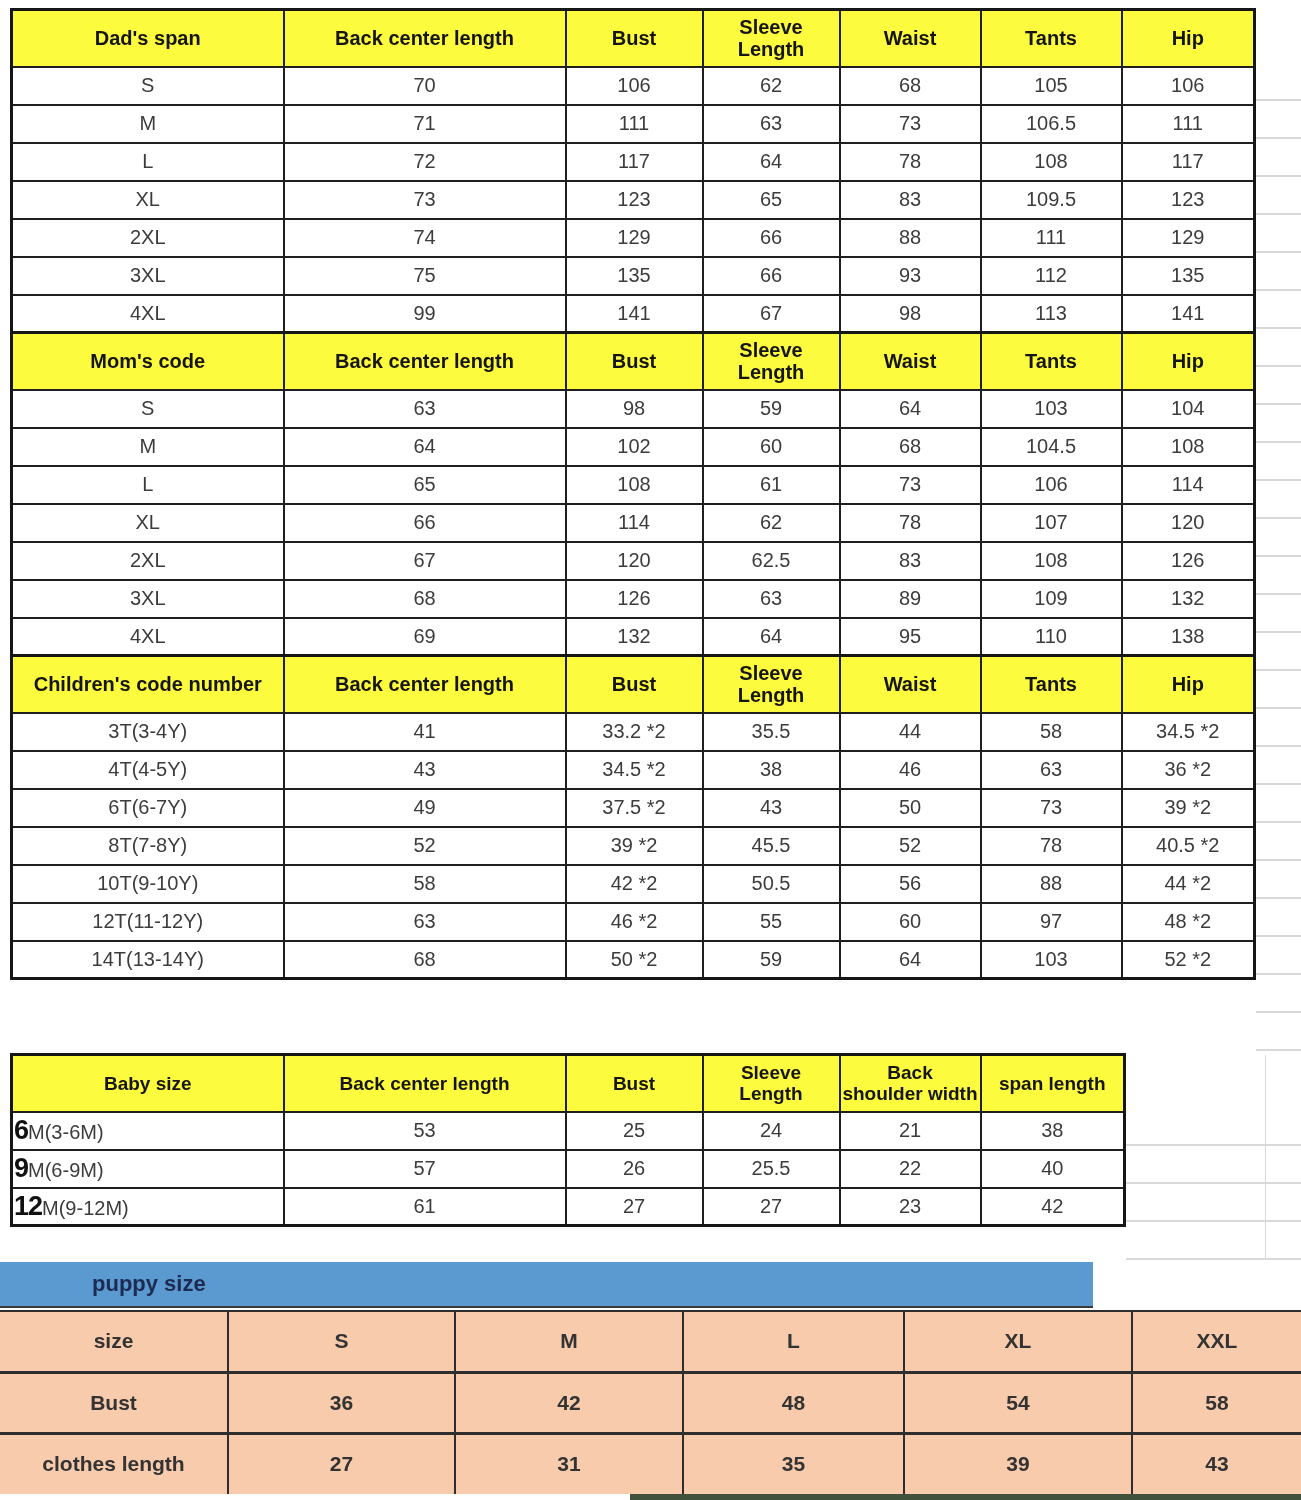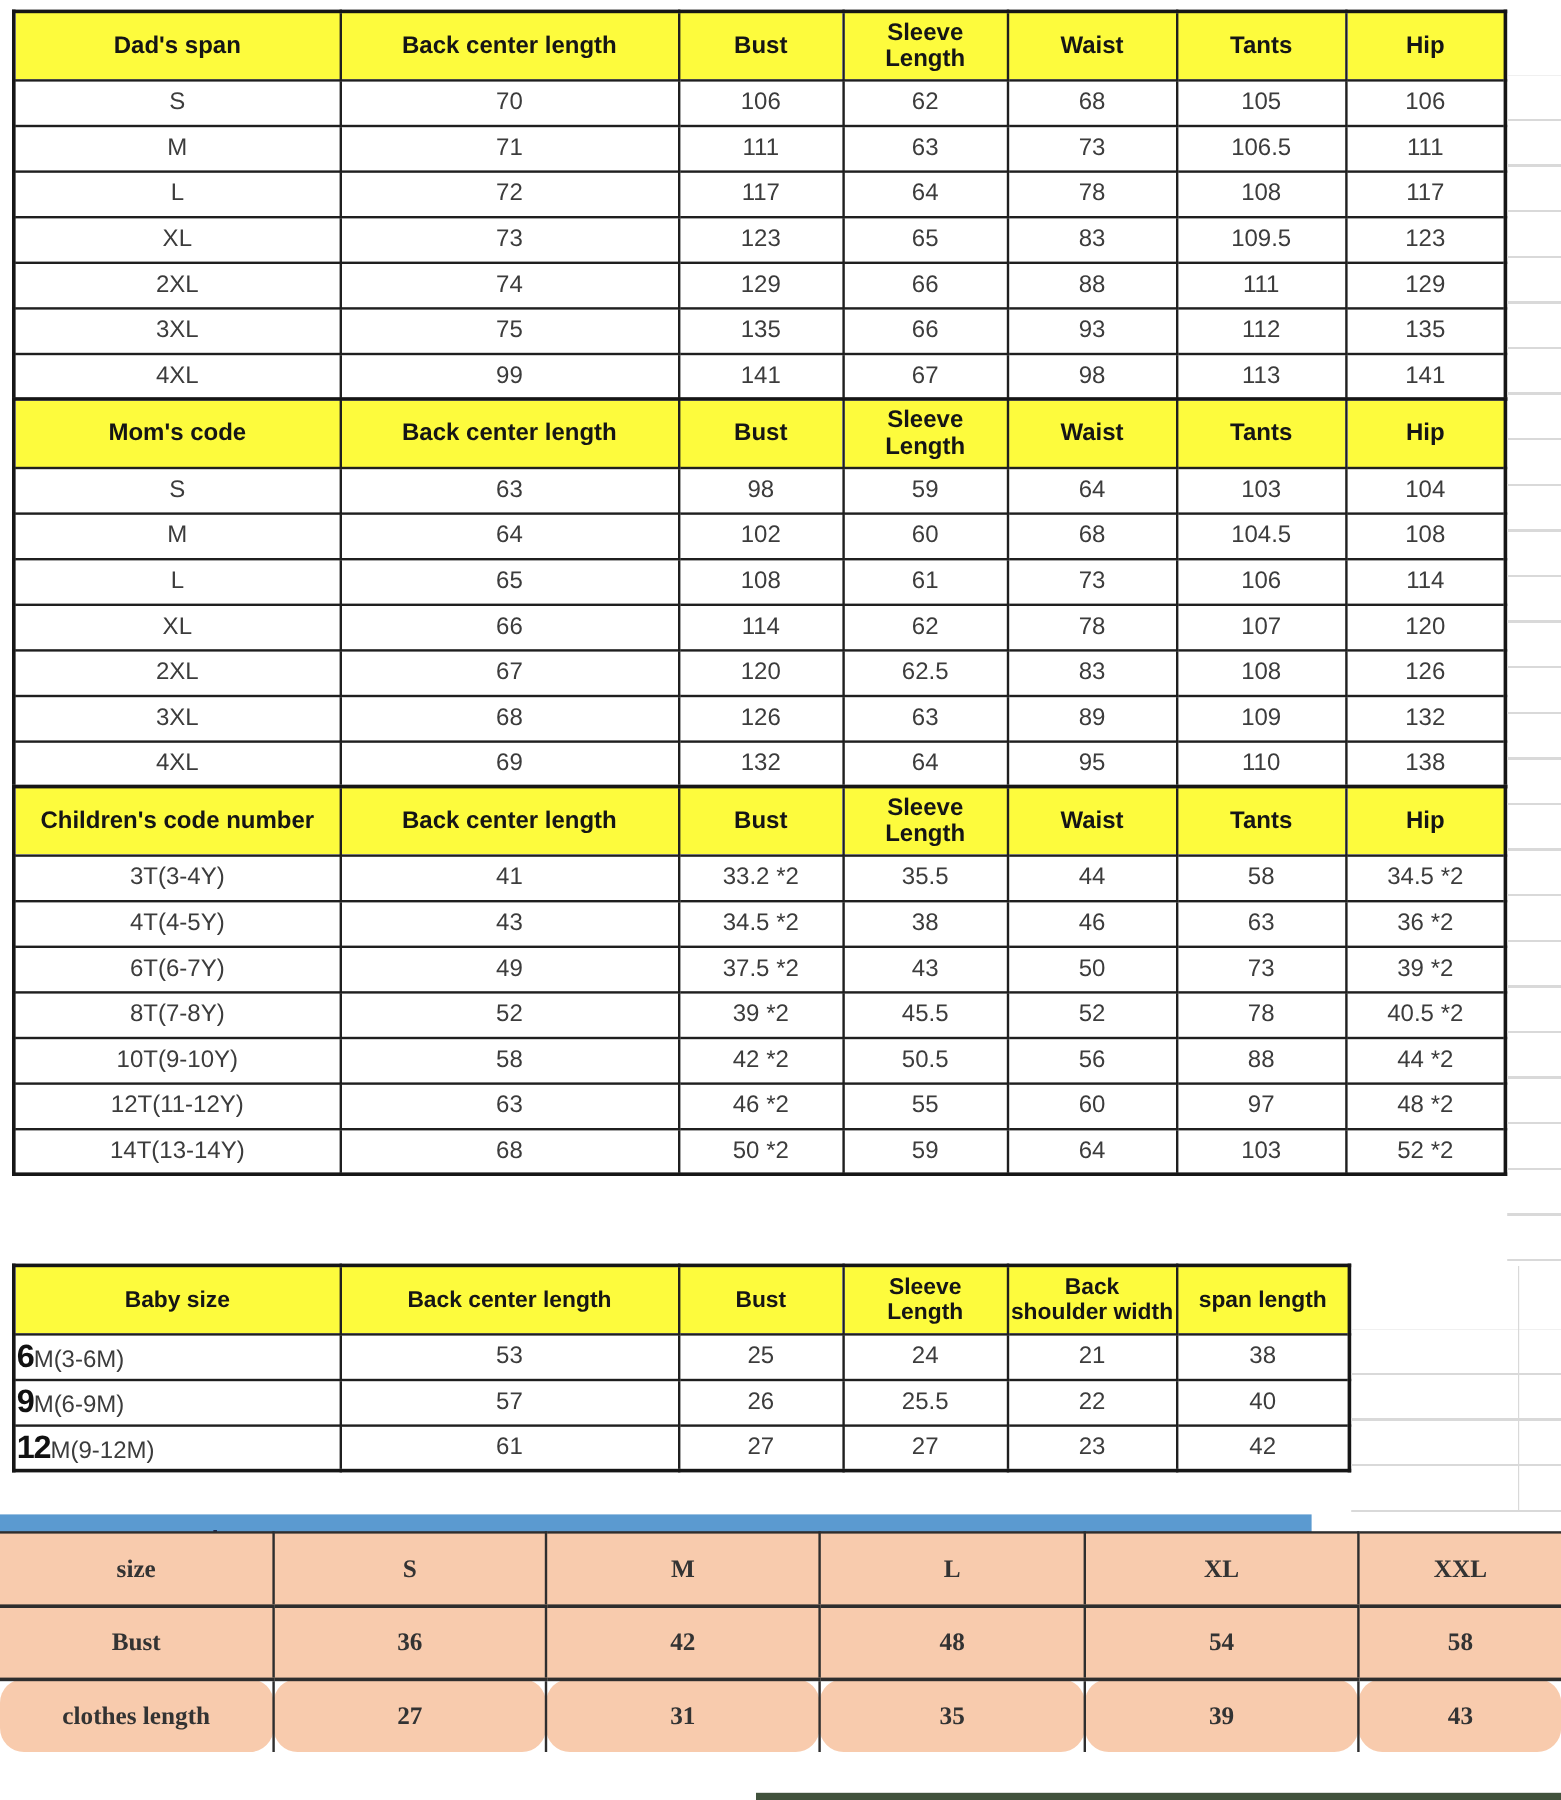--- a/index.html
+++ b/index.html
@@ -36,31 +36,31 @@
   td.left{text-align:left;padding-left:1px;font-size:18px;color:#222;}
   td.left .big{font-size:27px;font-weight:bold;letter-spacing:-1px;color:#111;}
   
   #puppy-banner{
     position:absolute;left:0;top:1262px;width:1093px;height:46px;
     background:var(--banner-blue,#5b9ad0);border-bottom:2px solid #3a3a3a;
     display:flex;align-items:center;box-sizing:border-box;padding-left:92px;
     font-size:22px;font-weight:bold;color:#1d2b52;
   }
   table.puppy{
-    position:absolute;left:0;top:1276px;width:1301px;
-    border-collapse:collapse;table-layout:fixed;font-family:Liberation Serif, serif;
+    position:absolute;left:0;top:1310px;width:1301px;
+    border-collapse:collapse;table-layout:fixed;
   }
   table.puppy td{
     border:2px solid #2e2e2e;border-bottom-width:3px;
     background:var(--puppy-peach,#f8cbad);
     text-align:center;vertical-align:middle;
     font-size:21px;font-weight:bold;color:#333333;padding:0;
   }
   table.puppy tr{height:61px;}
-  table.puppy tr:last-child td{border-bottom:none;border-radius:20px;}
+  table.puppy tr:last-child td{border-bottom:none;}
   table.puppy td:first-child{border-left:none;}
   table.puppy td:last-child{border-right:none;}
   
   .margin-grid{
     position:absolute;
     background-image:repeating-linear-gradient(
       to bottom,transparent 0,transparent 36px,
       var(--grid-line,#d9d9d9) 36px,var(--grid-line,#d9d9d9) 38px);
   }
   #grid-right{left:1256px;top:63px;width:45px;height:995px;}

